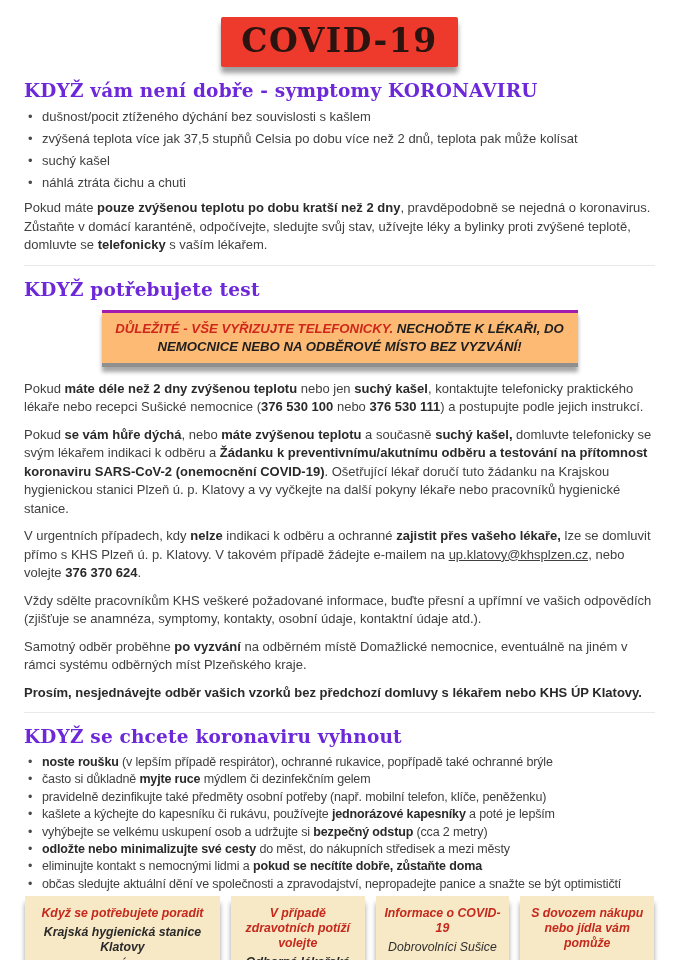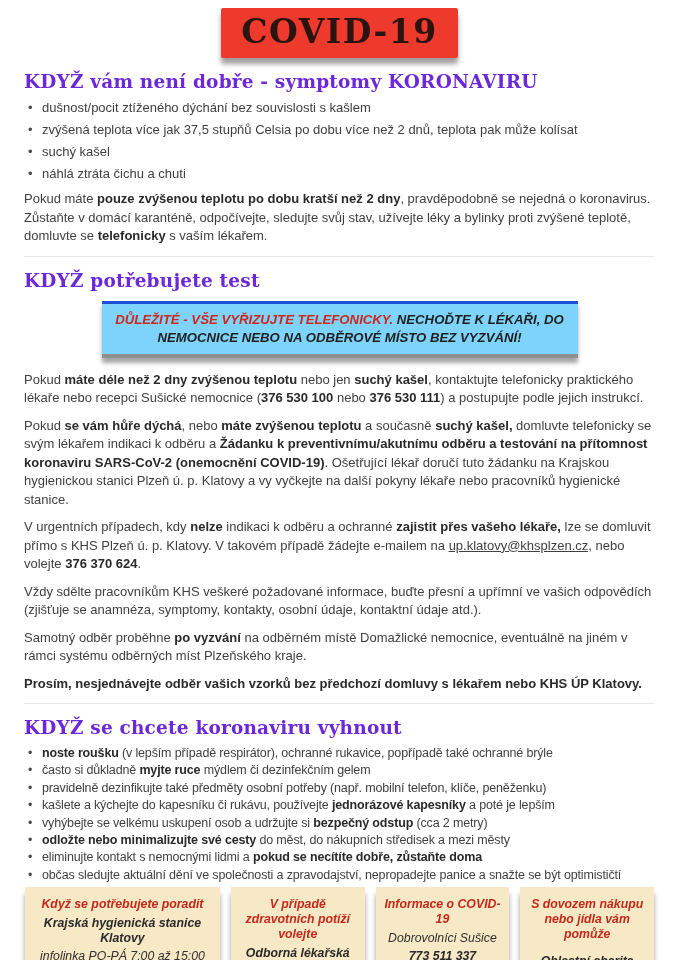--- a/index.html
+++ b/index.html
@@ -2,43 +2,43 @@
 <html lang="cs"><head>
 <meta charset="utf-8">
 <style>
   html,body{margin:0;padding:0;}
   body{
     width:679px;height:960px;background:#ffffff;
     font-family:"Liberation Sans",sans-serif;color:#3f3f3f;
     display:flex;flex-direction:column;overflow:hidden;position:relative;
   }
   .content{padding:0 24px;}
-  .badge-row{text-align:center;margin:8px 0 6px;}
+  .badge-row{text-align:center;margin:17px 0 6px;}
   .badge{
     display:inline-block;background:#ee3a2c;color:#2b1410;
     font-family:"DejaVu Serif",serif;font-weight:bold;font-size:33px;
     letter-spacing:1.5px;padding:4px 20px 7px;border-radius:2px;
     box-shadow:0 6px 5px rgba(0,0,0,.38);
   }
   h2{
     font-family:"DejaVu Serif",serif;font-weight:bold;color:#6d28d9;
     font-size:18.5px;letter-spacing:.2px;margin:13px 0 7px;
   }
   p{font-size:13px;line-height:18.5px;margin:7px 0 9px;}
   .b,b{font-weight:bold;color:#2a2a2a;}
   .u{text-decoration:underline;margin-top:19px;}
   .red{color:#cf271b;}
   ul{list-style:none;margin:2px 0 4px;padding:0;}
   li{font-size:13px;line-height:18px;position:relative;padding-left:18px;margin:0 0 4px;}
   ul.tight li{font-size:12.5px;line-height:16.4px;margin:0 0 1px;letter-spacing:-.15px;}
   li::before{content:"\2022";position:absolute;left:4px;color:#4a4a4a;}
   .sep{height:1px;background:#e9e9e9;margin:10px 0 2px;}
   .warnbox{
-    width:452px;margin:10px auto 13px;background:#7dd3fc;
-    border-top:3px solid #1d4ed8;border-bottom:4px solid #8f8f8f;
+    width:452px;margin:10px auto 13px;background:#fdba74;
+    border-top:3px solid #a21caf;border-bottom:4px solid #8f8f8f;
     box-shadow:0 5px 4px rgba(0,0,0,.35);
     padding:7px 12px;text-align:center;
     font-style:italic;font-weight:bold;font-size:13.2px;line-height:18px;color:#1e1e1e;
   }
   .warnbox .red{color:#cf271b;}
   .cards{
     margin-top:auto;display:flex;gap:11px;padding:0 25px;align-items:stretch;
   }
   .card{
     background:#f7e8c6;box-shadow:0 7px 5px rgba(0,0,0,.38);

